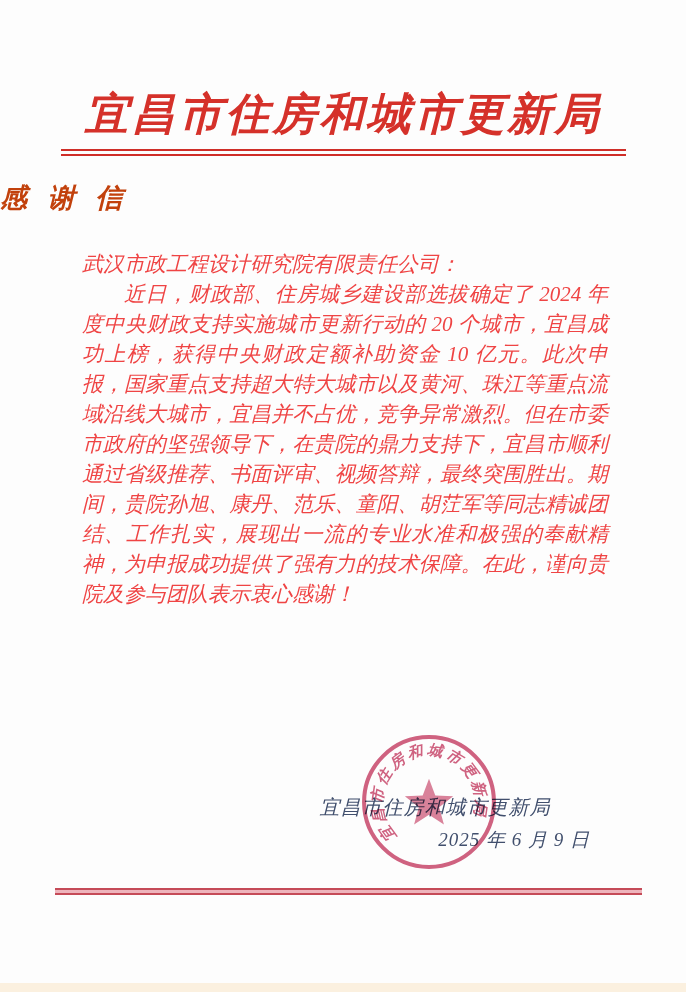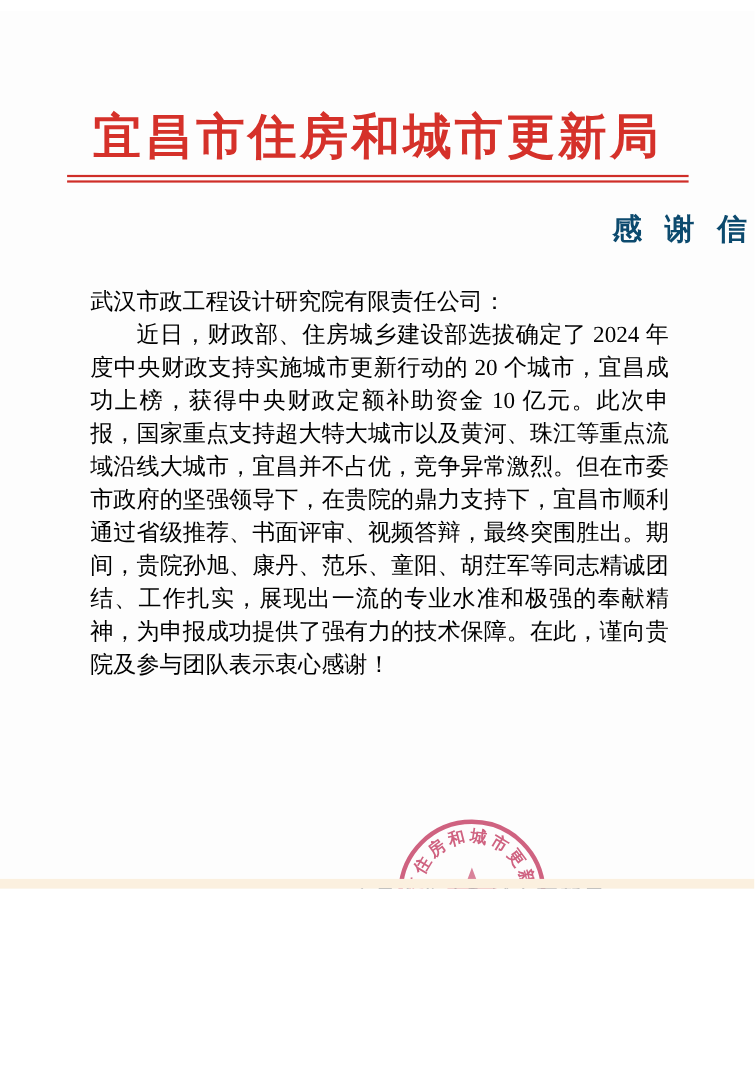--- a/index.html
+++ b/index.html
@@ -1,23 +1,24 @@
 <!DOCTYPE html>
 <html><head>
 <meta charset="utf-8">
 <style>
   html, body { margin: 0; padding: 0; background: #ffffff; }
   .page {
     position: relative;
     width: 686px;
-    height: 798px;
-    margin: 10px auto;
+    height: 992px;
+    margin: 0 auto;
     background: #fdfdfd;
     overflow: hidden;
     font-family: "Liberation Serif", "DejaVu Serif", serif;
+    font-style: italic;
   }
   .agency-header {
     margin: 90px 30px 0 30px;
     font-size: 44px;
     line-height: 50px;
     font-weight: bold;
     text-align: center;
     letter-spacing: 3px;
     color: #d5312a;
     white-space: nowrap;
@@ -27,29 +28,29 @@
     margin: 9px auto 0 auto;
     height: 3px;
     border-top: 2px solid #cf2e28;
     border-bottom: 2px solid #cf2e28;
   }
   .letter-title {
     margin-top: 27px;
     font-size: 27px;
     line-height: 30px;
     font-weight: bold;
-    text-align: right;
+    text-align: left;
     letter-spacing: 7px;
-    color: #0c4a6e;
+    color: #c2410c;
   }
   .letter-body {
     margin: 36px 78px 0 82px;
     font-size: 21px;
     line-height: 30px;
-    color: #000000;
+    color: #ef4444;
     text-align: justify;
   }
   .letter-body p { margin: 0; }
   .letter-body p.indent { text-indent: 2em; }
   .signature-block {
     position: absolute;
     left: 280px;
     top: 795px;
     width: 310px;
     text-align: center;

